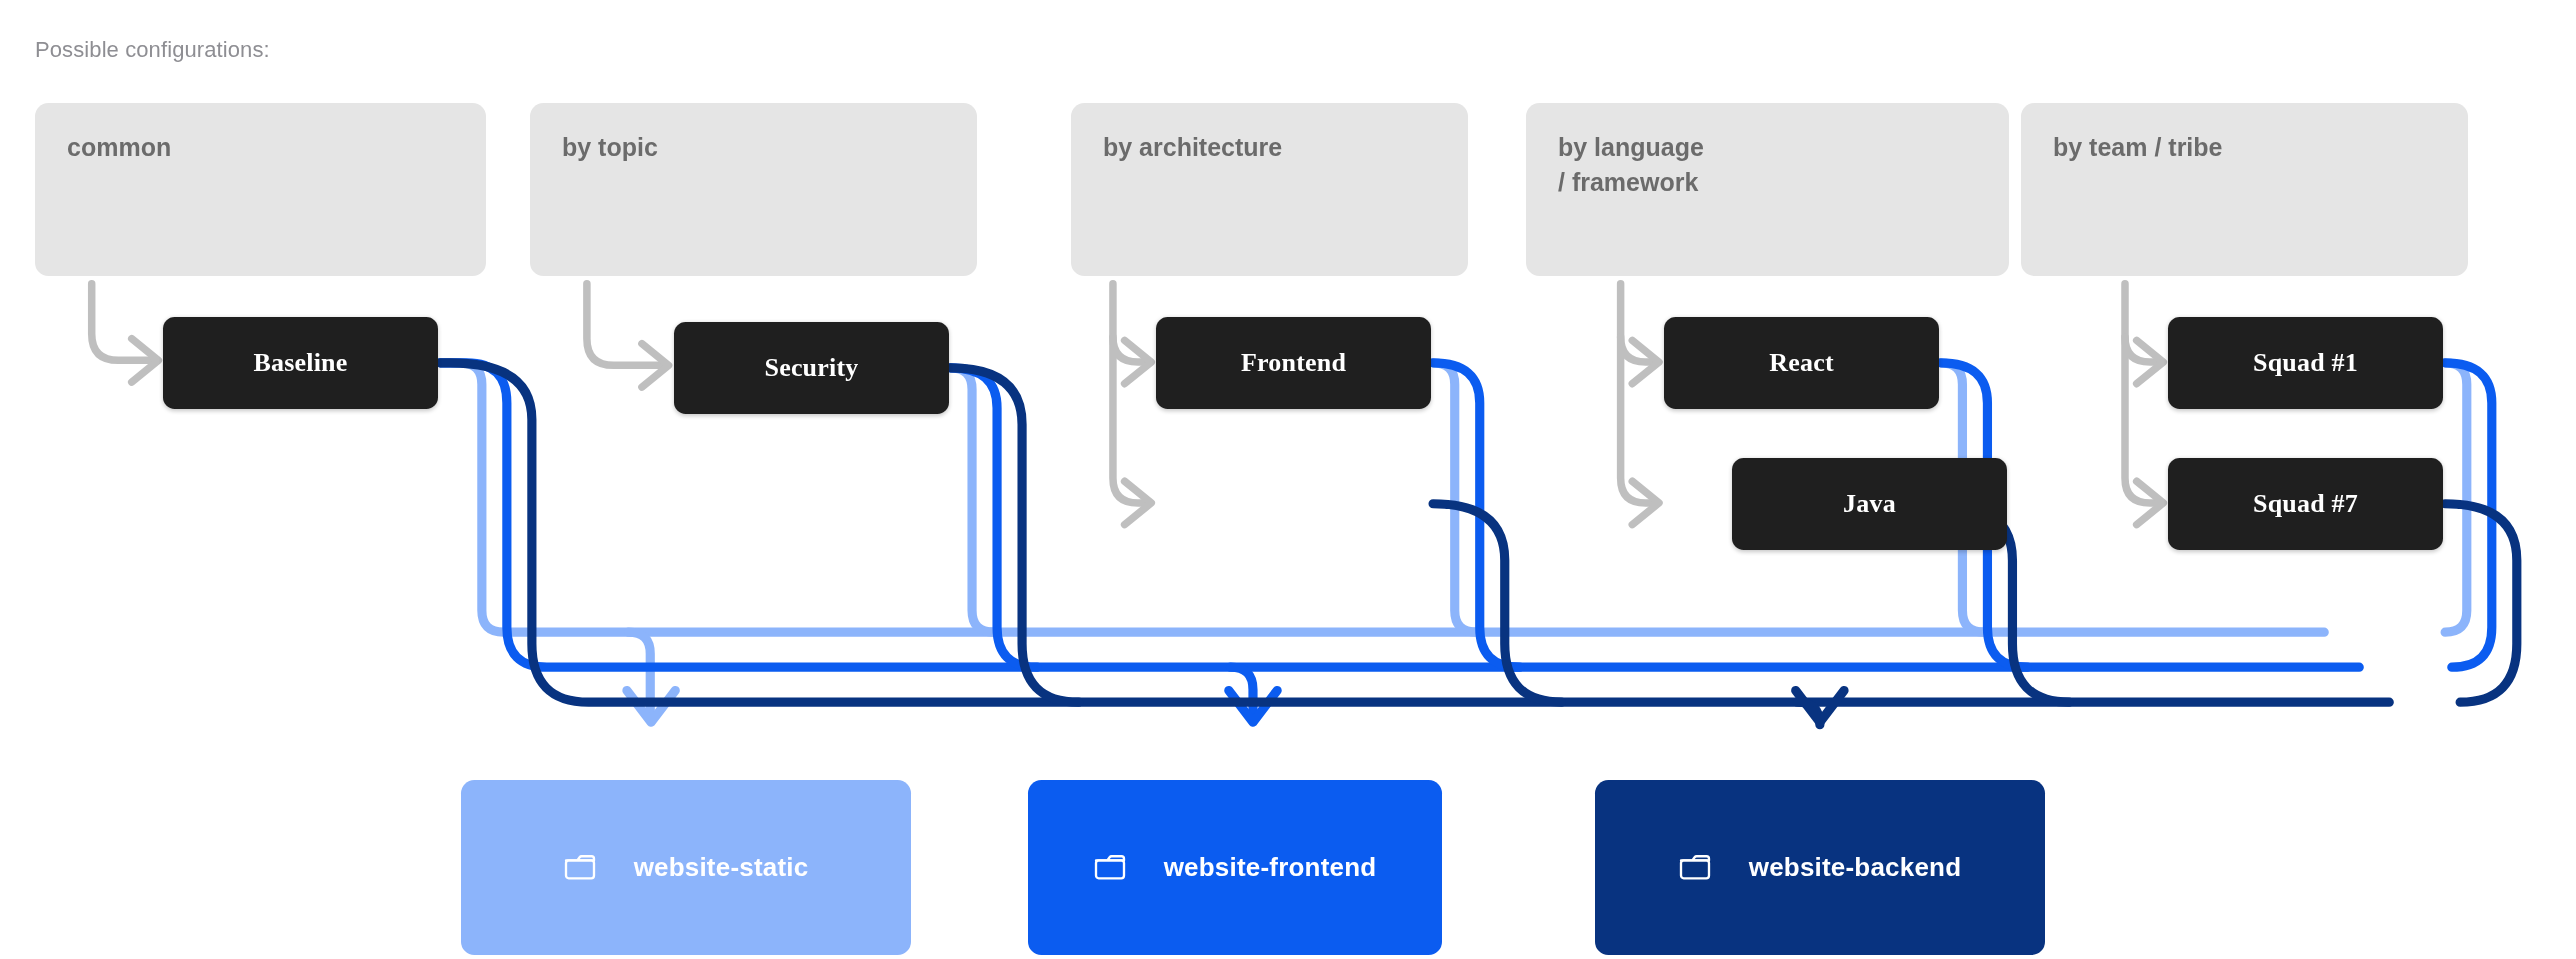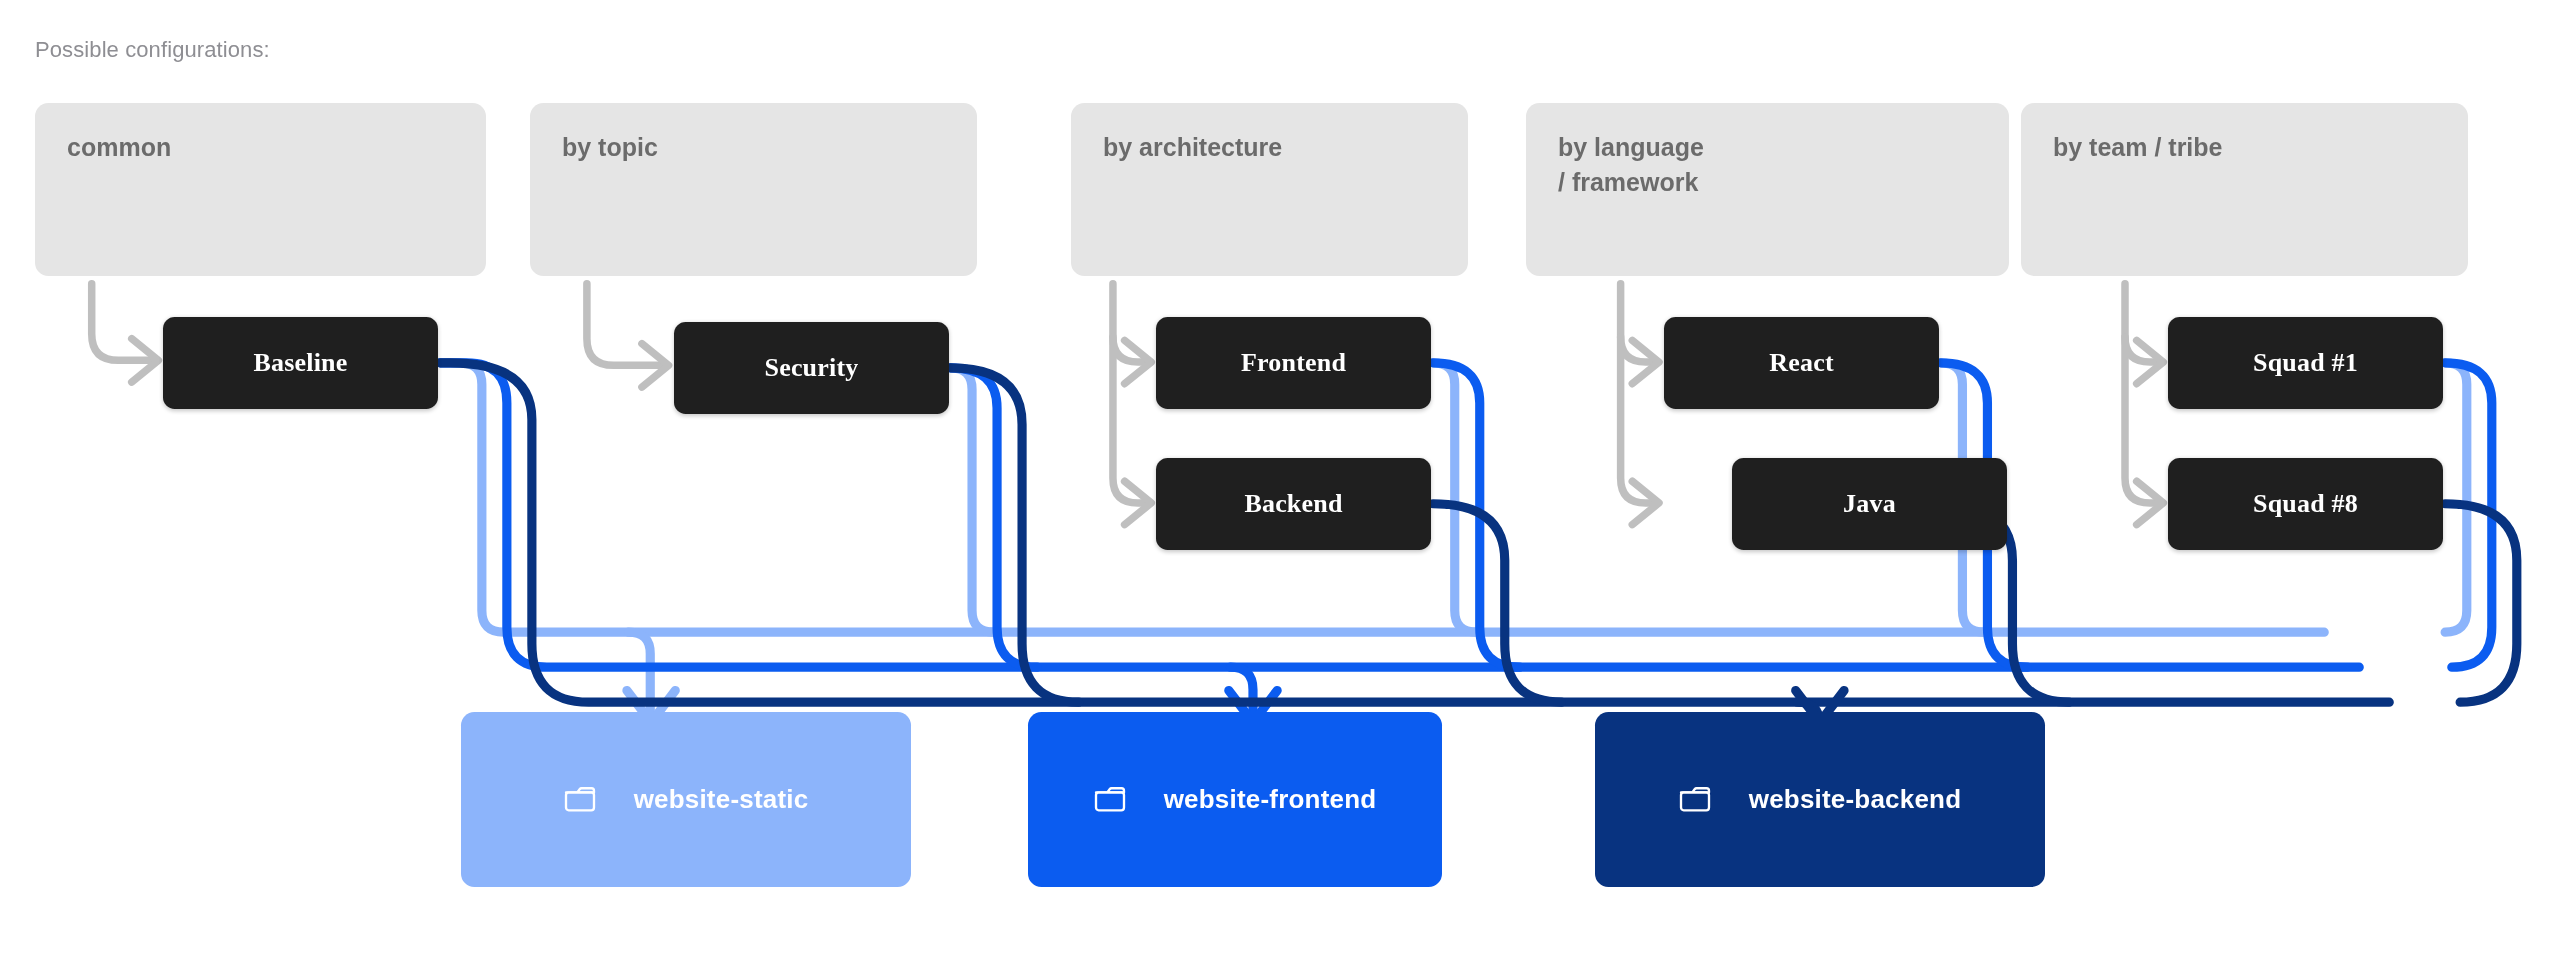--- a/index.html
+++ b/index.html
@@ -37,21 +37,21 @@
     box-shadow:0 1.7px 4.2px rgba(0,0,0,.22);
     font-family:Liberation Serif, serif;
   }
   .node-label{
     font-size:26px;font-weight:700;color:#ffffff;
     letter-spacing:0.2px;white-space:nowrap;
   }
 
   
   .repo{
-    position:absolute;top:712px;height:175px;
+    position:absolute;top:780px;height:175px;
     border-radius:13.3px;
     display:flex;align-items:center;justify-content:center;gap:38px;
     box-sizing:border-box;
   }
   .repo-label{
     font-size:26px;font-weight:700;color:#ffffff;
     letter-spacing:0.2px;white-space:nowrap;
   }
   .folder-ico{width:32px;height:27px;display:block;flex:none;}
 
@@ -145,34 +145,31 @@
 
   <div class="node" style="left:163px;top:317px;width:275px;">
     <span class="node-label">Baseline</span>
   </div>
   <div class="node" style="left:674px;top:322px;width:275px;">
     <span class="node-label">Security</span>
   </div>
   <div class="node" style="left:1156px;top:317px;width:275px;">
     <span class="node-label">Frontend</span>
   </div>
-  <div class="node" style="left:1156px;top:458px;width:275px;">
-    <span class="node-label">Backend</span>
-  </div>
   <div class="node" style="left:1664px;top:317px;width:275px;">
     <span class="node-label">React</span>
   </div>
   <div class="node" style="left:1732px;top:458px;width:275px;">
     <span class="node-label">Java</span>
   </div>
   <div class="node" style="left:2168px;top:317px;width:275px;">
     <span class="node-label">Squad #1</span>
   </div>
   <div class="node" style="left:2168px;top:458px;width:275px;">
-    <span class="node-label">Squad #8</span>
+    <span class="node-label">Squad #7</span>
   </div>
 
   <div class="repo" style="left:461px;width:450px;background:#8cb4fb;">
     <span>
       <svg class="folder-ico" viewBox="0 0 26 22" fill="none" xmlns="http://www.w3.org/2000/svg">
         <path d="M1.6 5.2h9.2l1.9-2.6a2 2 0 0 1 1.6-.8h8.1a2 2 0 0 1 2 2v1.4H1.6z" stroke="#ffffff" stroke-width="1.9" stroke-linejoin="round"></path>
         <rect x="1.6" y="5.2" width="22.8" height="14.6" rx="2.2" stroke="#ffffff" stroke-width="1.9"></rect>
       </svg>
     </span>
     <span class="repo-label">website-static</span>

